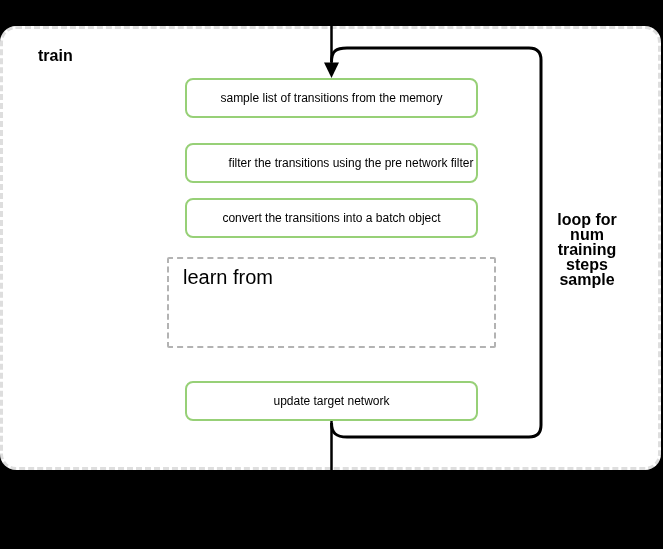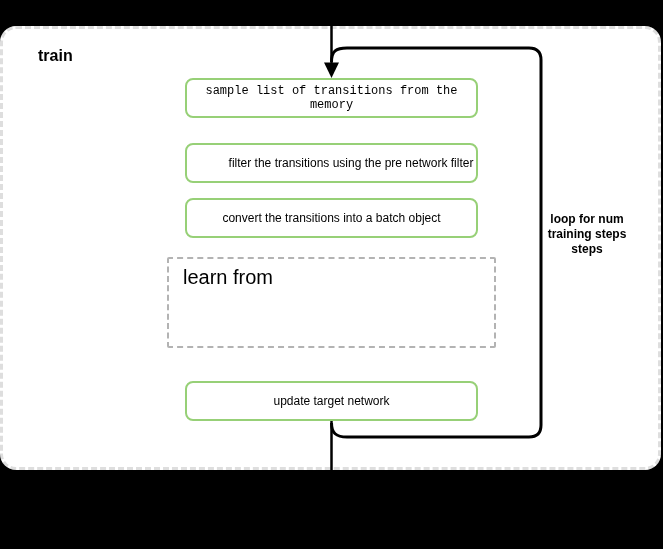--- a/index.html
+++ b/index.html
@@ -29,35 +29,35 @@
   .connectors .head { fill: var(--connector, #000000); stroke: none; }
   .node {
     position: absolute; left: 185px; width: 293px; height: 40px;
     box-sizing: border-box;
     background: var(--surface, #ffffff);
     border: 2px solid var(--node-border, #97d077);
     border-radius: 8px;
     display: flex; align-items: center; justify-content: center;
     text-align: center; font-size: 12px; line-height: 14px;
   }
-  .node1 { top: 78px; font-family: Liberation Mono, monospace; }
+  .node1 { top: 78px; }
   .node2 { top: 143px; padding-left: 39px; }
   .node3 { top: 198px; text-align: right; }
   .node4 { top: 367px; margin-top: 14px; }
   .group-box {
     position: absolute; left: 167px; top: 257px;
     width: 329px; height: 91px; box-sizing: border-box;
     background: var(--surface, #ffffff);
     border: 2px dashed var(--group-border, #b3b3b3);
     border-radius: 2px;
     padding: 5px 10px 0 14px;
   }
   .group-label span { display: block; font-size: 20px; font-weight: normal; line-height: 26px; }
   .loop-label { position: absolute; left: 541px; top: 212px; width: 92px; text-align: center; }
-  .loop-label span { display: block; font-size: 12px; font-weight: bold; line-height: 15px; }
+  .loop-label span { display: block; font-size: 16px; font-weight: bold; line-height: 15px; }
 </style>
 </head>
 <body>
 
 <div class="stage">
 
   <div class="train-box">
     <div class="train-label">train</div>
   </div>
 
@@ -86,16 +86,16 @@
     </div>
   </div>
 
   <div class="node node4">
     <span>update target network</span>
   </div>
 
   <div class="loop-label">
     <span>loop for num</span>
     <span>training steps</span>
-    <span>steps</span>
+    <span>sample</span>
   </div>
 
 </div>
 
 </body></html>

